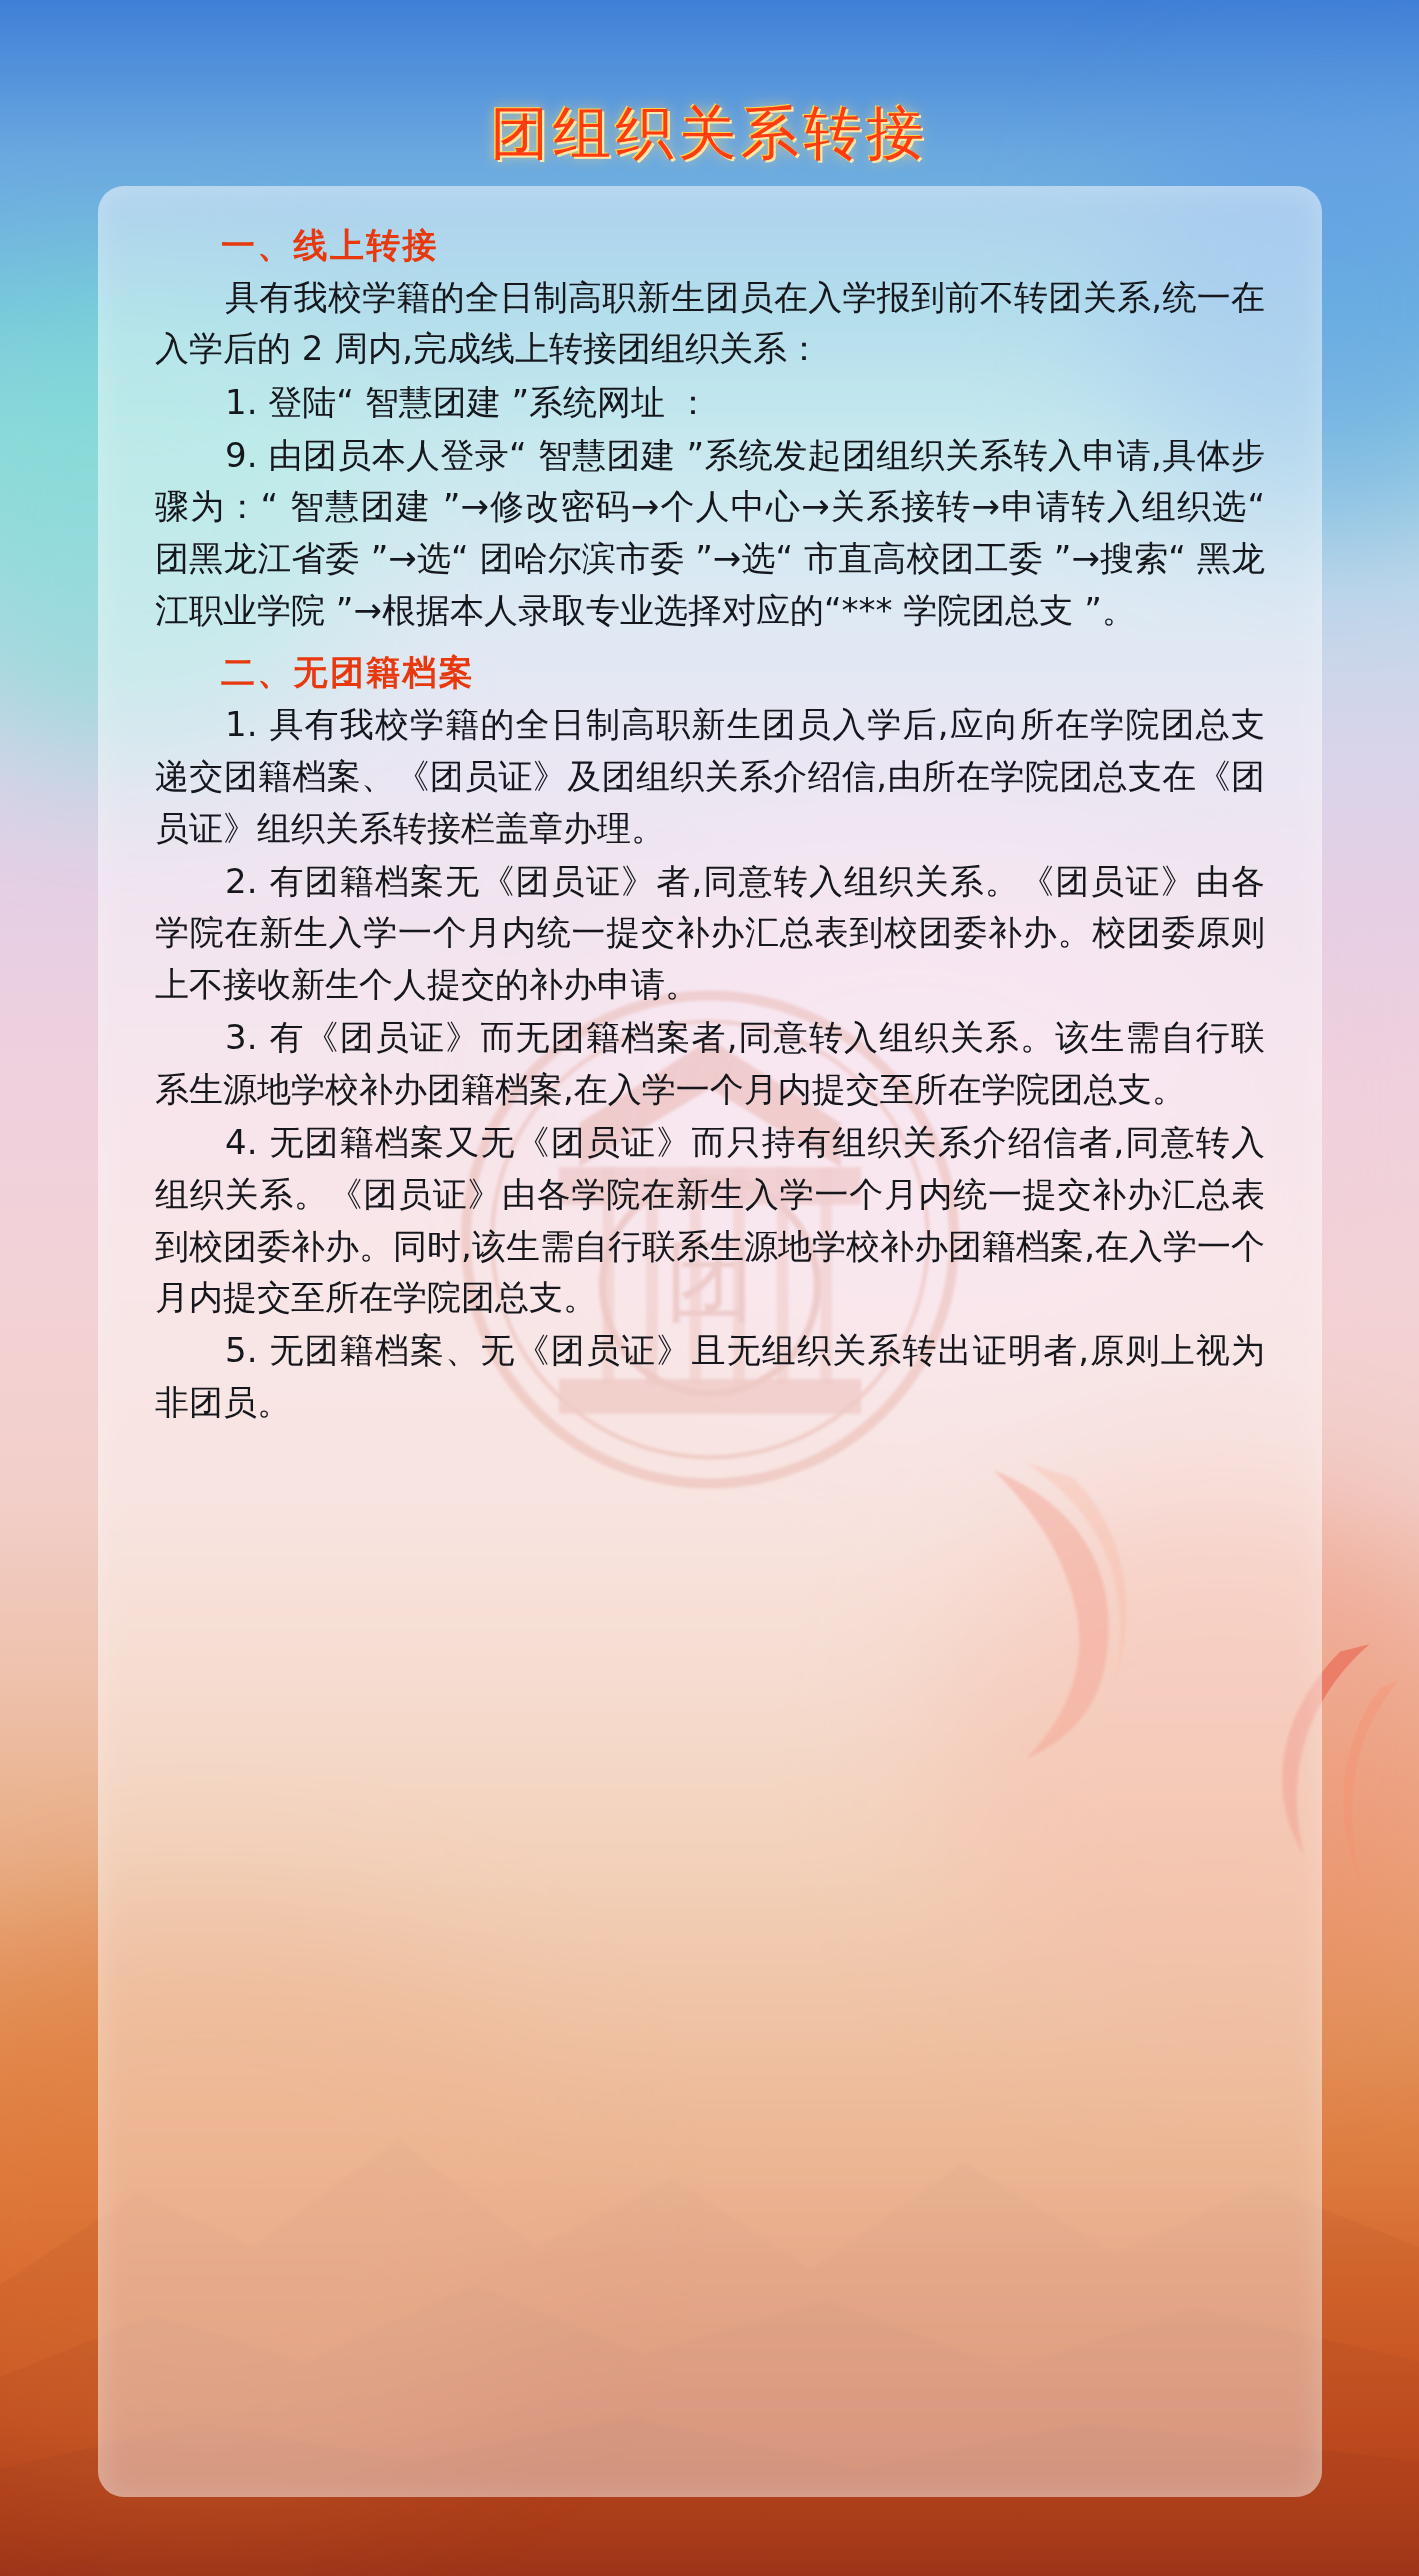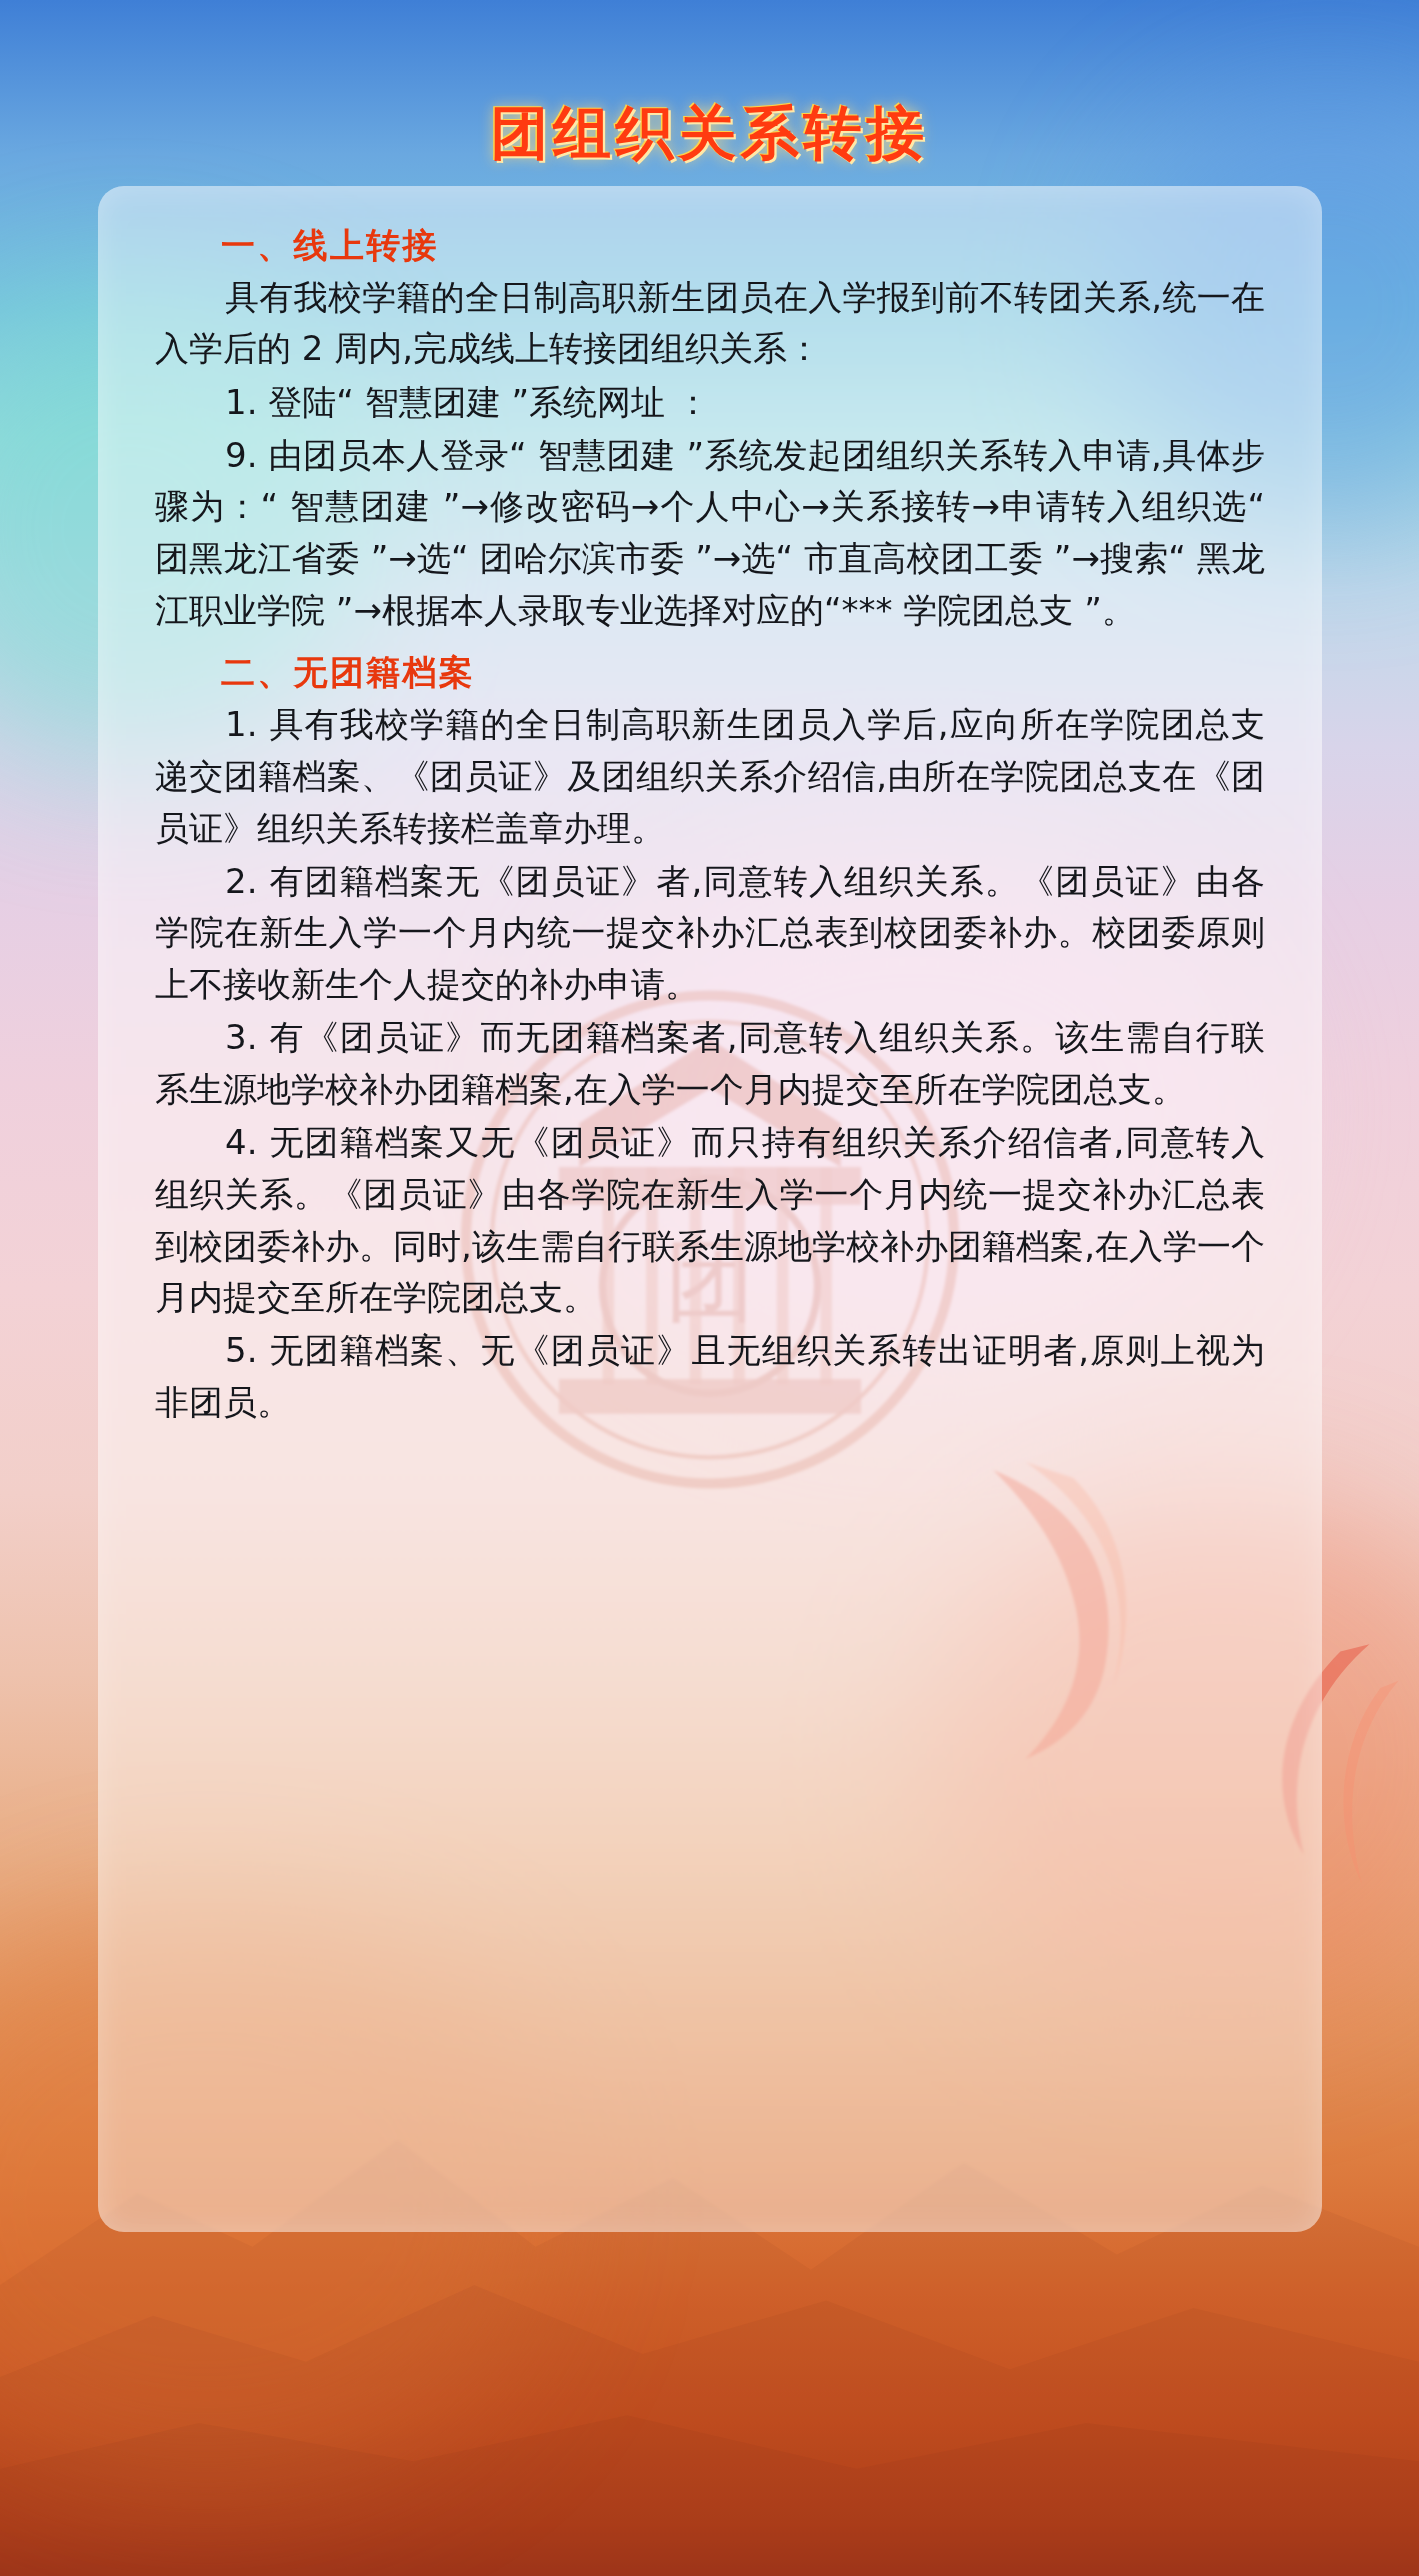--- a/index.html
+++ b/index.html
@@ -104,36 +104,36 @@
   .ribbon.r1 { right: 199px; top: 1454px; width: 245px; height: 321px; }
   .ribbon.r2 { right: 0px;  top: 1637px; width: 230px; height: 291px; }
 
   .title {
     position: absolute;
     top: 95px;
     left: 0;
     width: 100%;
     text-align: center;
     font-size: 58px;
-    font-weight: bold;
+    font-weight: normal;
     letter-spacing: 4.6px;
     color: #ff3b10;
     text-shadow:
       2.3px 2.3px 0 #ffe9a8,
       -1.5px -1.5px 0 #ffd24a,
       0 0 13.8px rgba(255, 220, 120, 0.9);
     font-family: "DejaVu Sans", sans-serif;
   }
 
   .card {
     position: absolute;
     left: 98px;
     top: 186px;
     width: 1224px;
-    height: 2046px;
+    height: 2311px;
     border-radius: 26px;
     background: rgba(255, 255, 255, 0.44);
     box-shadow: 0 3.1px 31px rgba(255, 255, 255, 0.25) inset;
     box-sizing: border-box;
     padding: 32px 57px 31px 57px;
     backdrop-filter: blur(1.5px);
   }
 
   .section-head {
     color: #e8380d;

